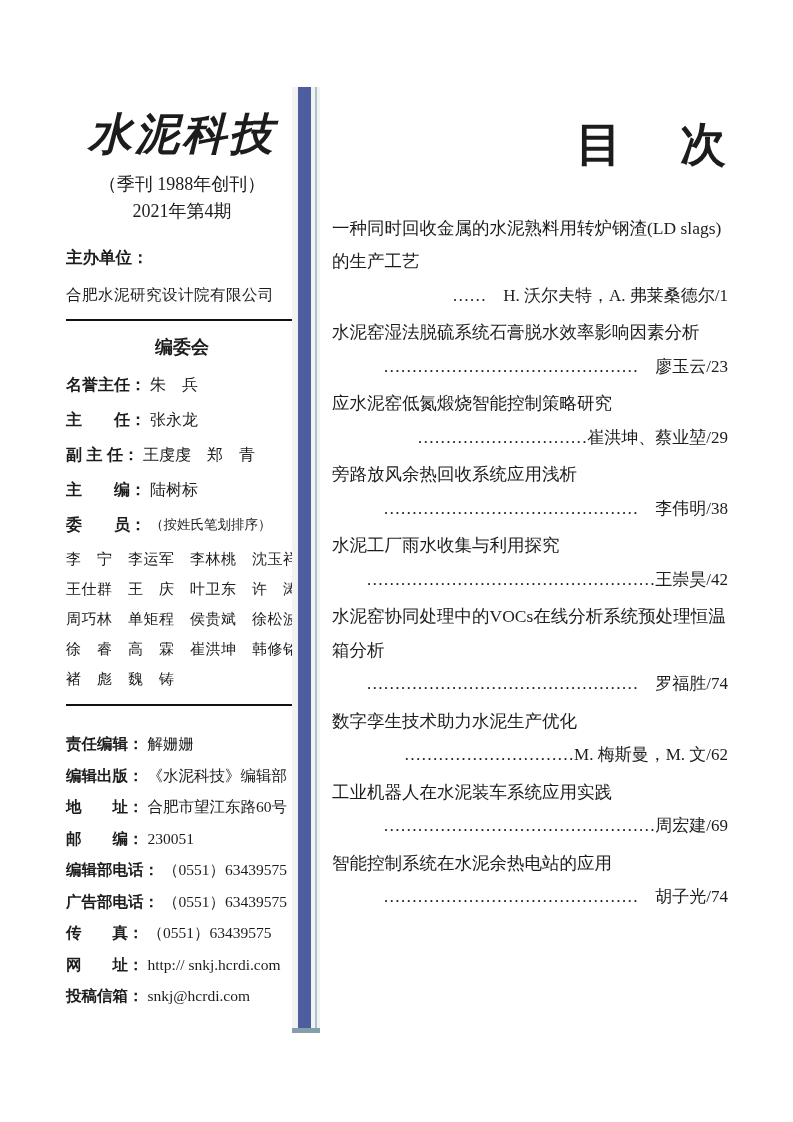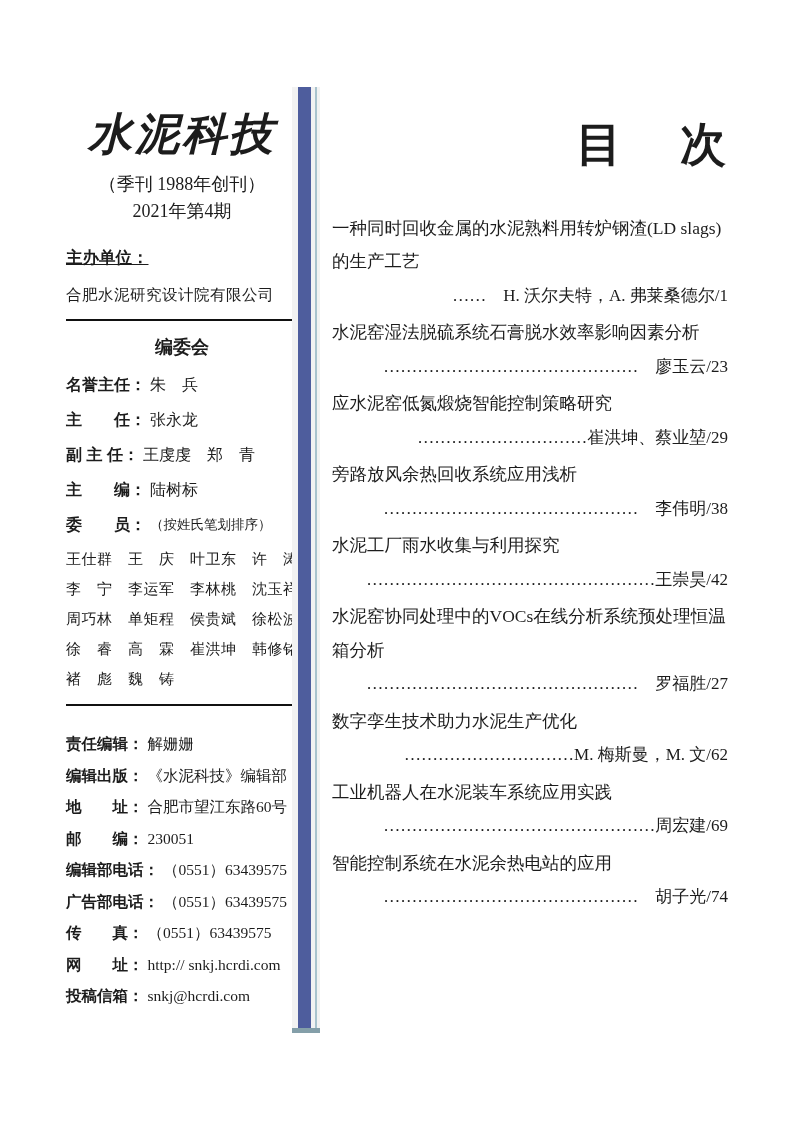--- a/index.html
+++ b/index.html
@@ -18,21 +18,21 @@
   }
   
   .left-col{position:absolute;left:66px;top:106px;width:232px;}
   .journal-title{
     margin:0;text-align:center;font-size:44px;font-weight:bold;font-style:italic;
     letter-spacing:3px;line-height:1.25;font-family:"DejaVu Serif",serif;
   }
   .sub{width:100%;text-align:center;font-size:18px;line-height:27px;white-space:pre;}
   .sub1{margin-top:10px;}
   .org-label{margin-top:20px;font-family:"Liberation Sans","DejaVu Sans",sans-serif;
-    font-weight:bold;font-size:16.5px;line-height:24px;text-decoration:underline;}
+    font-weight:bold;font-size:16.5px;line-height:24px;}
   .org-value{margin-top:14px;font-size:15.5px;line-height:24px;letter-spacing:0.5px;}
   .rule{border:none;border-top:2.5px solid #111;margin:12px 0 0 0;}
   .rule2{margin-top:10px;}
   .board-heading{margin-top:14px;text-align:center;font-size:18px;font-weight:bold;
     font-family:"Liberation Sans","DejaVu Sans",sans-serif;line-height:24px;}
   .roles{margin-top:8px;}
   .role-row{display:flex;font-size:16px;line-height:35px;}
   .role-label{font-family:"Liberation Sans","DejaVu Sans",sans-serif;font-weight:bold;white-space:pre;}
   .role-value{white-space:pre;margin-left:4px;}
   .role-note .role-value{font-size:13.5px;}
@@ -89,22 +89,22 @@
       <span class="role-label">主　　编：</span>
       <span class="role-value">陆树标</span>
     </div>
     <div class="role-row role-note">
       <span class="role-label">委　　员：</span>
       <span class="role-value">（按姓氏笔划排序）</span>
     </div>
   </div>
 
   <div class="members">
+    <div class="member-row">李　宁　李运军　李林桃　沈玉祥</div>
     <div class="member-row">王仕群　王　庆　叶卫东　许　涛</div>
-    <div class="member-row">李　宁　李运军　李林桃　沈玉祥</div>
     <div class="member-row">周巧林　单矩程　侯贵斌　徐松波</div>
     <div class="member-row">徐　睿　高　霖　崔洪坤　韩修铭</div>
     <div class="member-row">褚　彪　魏　铸</div>
   </div>
 
   <hr class="rule rule2">
 
   <div class="pub-rows">
     <div class="pub-row">
       <span class="pub-label">责任编辑：</span>
@@ -172,21 +172,21 @@
       <div class="entry-leader">………………………………………　李伟明/38</div>
     </div>
     <div class="toc-entry">
       <div class="entry-title">水泥工厂雨水收集与利用探究</div>
       <div class="entry-leader">……………………………………………王崇昊/42</div>
     </div>
     <div class="toc-entry">
     </div>
     <div class="toc-entry">
       <div class="entry-title">水泥窑协同处理中的VOCs在线分析系统预处理恒温箱分析</div>
-      <div class="entry-leader">…………………………………………　罗福胜/27</div>
+      <div class="entry-leader">…………………………………………　罗福胜/74</div>
     </div>
     <div class="toc-entry">
       <div class="entry-title">数字孪生技术助力水泥生产优化</div>
       <div class="entry-leader">…………………………M. 梅斯曼，M. 文/62</div>
     </div>
     <div class="toc-entry">
       <div class="entry-title">工业机器人在水泥装车系统应用实践</div>
       <div class="entry-leader">…………………………………………周宏建/69</div>
     </div>
     <div class="toc-entry">

